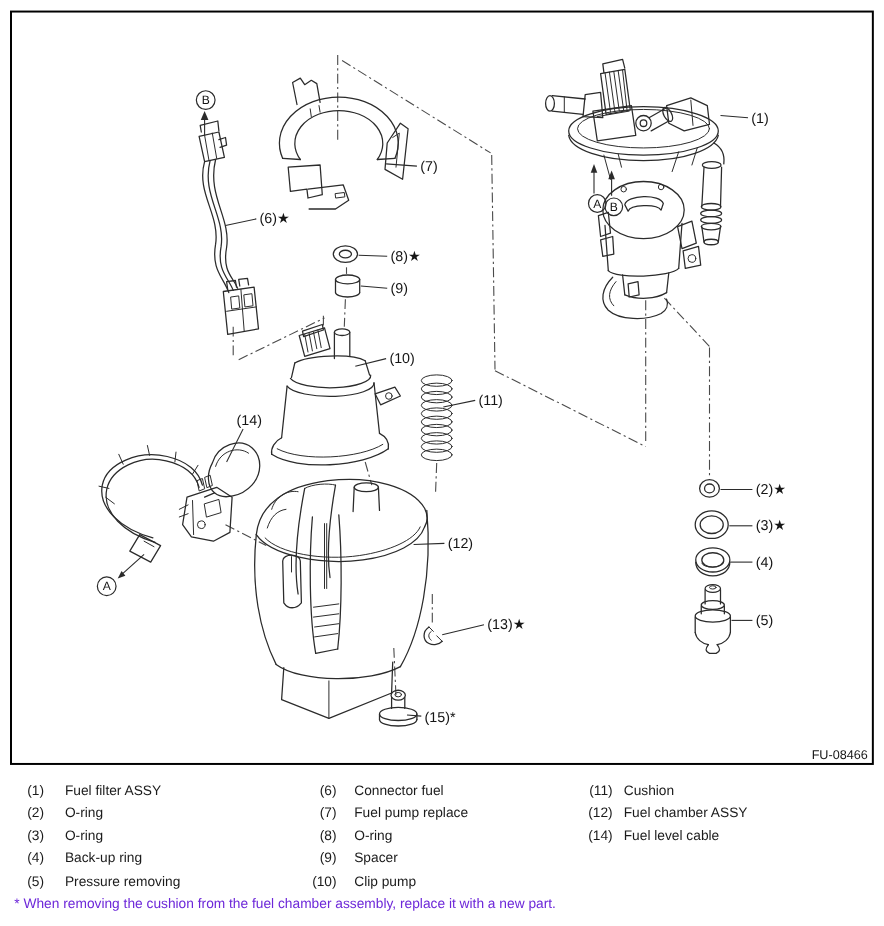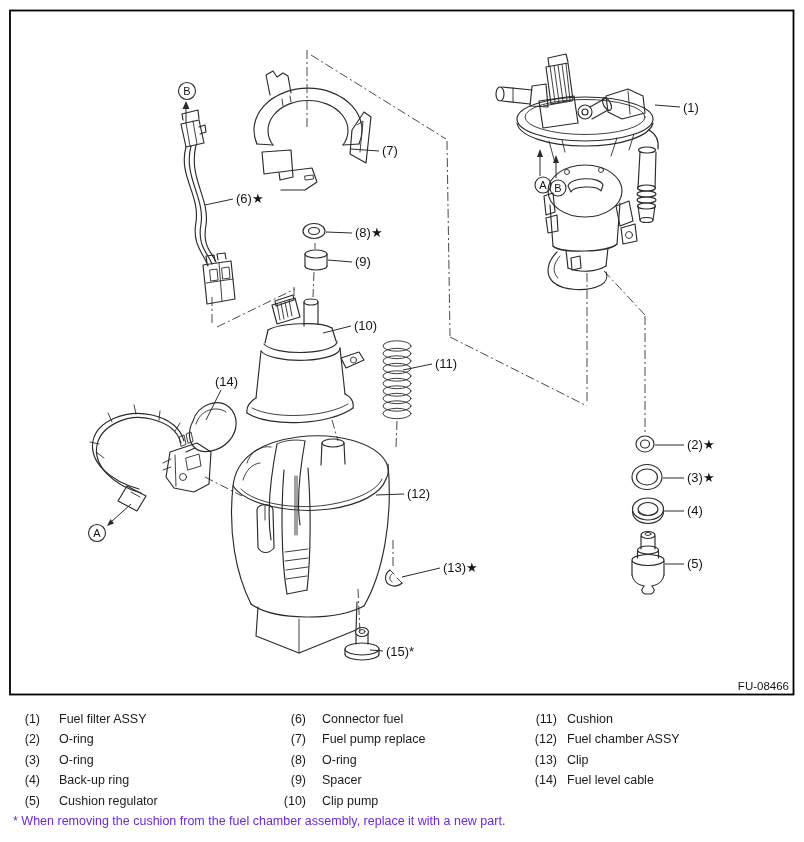--- a/index.html
+++ b/index.html
@@ -326,21 +326,21 @@
           <div class="legend-row">
             <span class="legend-num" style="width: 22px; margin-right: 19px;">(3)</span>
             <span class="legend-name">O-ring</span>
           </div>
           <div class="legend-row">
             <span class="legend-num" style="width: 22px; margin-right: 19px;">(4)</span>
             <span class="legend-name">Back-up ring</span>
           </div>
           <div class="legend-row">
             <span class="legend-num" style="width: 22px; margin-right: 19px;">(5)</span>
-            <span class="legend-name">Cushion regulator</span>
+            <span class="legend-name">Pressure removing</span>
           </div>
         </div>
         <div class="legend-col" style="left: 276px;">
           <div class="legend-row">
             <span class="legend-num" style="width: 30px; margin-right: 16px;">(6)</span>
             <span class="legend-name">Connector fuel</span>
           </div>
           <div class="legend-row">
             <span class="legend-num" style="width: 30px; margin-right: 16px;">(7)</span>
             <span class="legend-name">Fuel pump replace</span>
@@ -359,24 +359,20 @@
           </div>
         </div>
         <div class="legend-col" style="left: 524px;">
           <div class="legend-row">
             <span class="legend-num" style="width: 33px; margin-right: 10px;">(11)</span>
             <span class="legend-name">Cushion</span>
           </div>
           <div class="legend-row">
             <span class="legend-num" style="width: 33px; margin-right: 10px;">(12)</span>
             <span class="legend-name">Fuel chamber ASSY</span>
-          </div>
-          <div class="legend-row">
-            <span class="legend-num" style="width: 33px; margin-right: 10px;">(13)</span>
-            <span class="legend-name">Clip</span>
           </div>
           <div class="legend-row">
             <span class="legend-num" style="width: 33px; margin-right: 10px;">(14)</span>
             <span class="legend-name">Fuel level cable</span>
           </div>
         </div>
       </div>
     <div class="footnote">* When removing the cushion from the fuel chamber assembly, replace it with a new part.</div>
   </div>
 </div>

